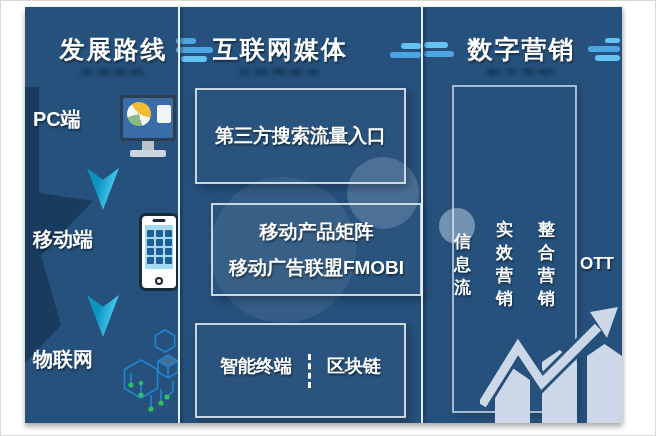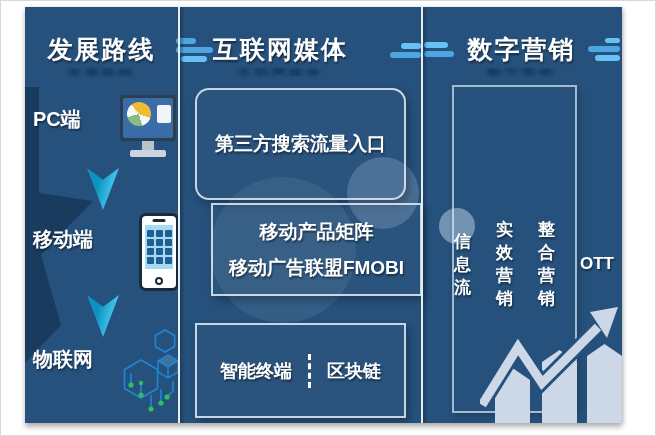--- a/index.html
+++ b/index.html
@@ -15,21 +15,21 @@
   .c2{left:322px;top:150px;width:72px;height:72px;background:rgba(215,232,246,.20);}
   .c3{left:414px;top:201px;width:36px;height:36px;background:rgba(200,220,240,.48);}
   
   .divider{position:absolute;top:0;bottom:0;width:2px;background:#e6edf3;
            box-shadow:2px 1px 3px rgba(8,24,44,.55);}
   .d1{left:153px;} .d2{left:396px;}
   
   .col-header{position:absolute;top:26px;text-align:center;color:#fff;
               font-family:"DejaVu Serif",serif;font-weight:bold;font-size:25px;letter-spacing:2px;
               text-shadow:1px 2px 2px rgba(0,0,0,.45);white-space:nowrap;}
-  .h1{left:0;width:153px;} .h2{left:153px;width:205px;} .h3{left:396px;width:201px;}
+  .h1{left:12px;width:153px;} .h2{left:153px;width:205px;} .h3{left:396px;width:201px;}
   .ghost{position:absolute;top:57px;text-align:center;color:#0a2540;opacity:.65;
          font-family:"DejaVu Serif",serif;font-weight:bold;font-size:14px;letter-spacing:3px;
          filter:blur(2px);transform:scaleY(.6);white-space:nowrap;}
   
   .bar{position:absolute;height:6px;border-radius:3px;}
   .blue{background:#4da6e2;} .lblue{background:#66c1f4;}
   
   .c1-label{position:absolute;left:8px;width:92px;text-align:left;color:#fff;font-weight:bold;
             font-size:20px;text-shadow:1px 2px 2px rgba(0,0,0,.4);}
   .chev{position:absolute;left:62px;width:32px;height:42px;
@@ -53,22 +53,22 @@
              display:grid;grid-template-columns:repeat(3,7px);grid-auto-rows:7px;gap:2px;
              justify-content:center;align-content:center;}
   .app{background:#1f5e93;border-radius:1px;}
   .ph-home{position:absolute;left:50%;bottom:3px;transform:translateX(-50%);width:8px;height:8px;
            border:2px solid #182a3c;border-radius:50%;box-sizing:border-box;background:#fff;}
   
   .box{position:absolute;left:170px;width:211px;border:2px solid rgba(222,232,241,.88);
        box-sizing:border-box;box-shadow:3px 4px 8px rgba(0,0,0,.28);background:rgba(255,255,255,.02);
        display:flex;flex-direction:column;align-items:center;justify-content:center;color:#fff;
        font-weight:bold;font-size:19px;text-shadow:1px 2px 2px rgba(0,0,0,.45);}
-  .bx1{top:81px;height:112px;border-radius:14px;} .bx2{top:196px;height:93px;line-height:36px;margin-left:16px;} .bx3{top:316px;height:95px;}
-  .bx3-row{display:flex;align-items:center;justify-content:center;gap:16px;width:100%;font-size:18px;}
+  .bx1{top:81px;height:96px;} .bx2{top:196px;height:93px;line-height:36px;margin-left:16px;} .bx3{top:316px;height:95px;}
+  .bx3-row{display:flex;align-items:flex-start;justify-content:center;gap:16px;width:100%;font-size:18px;}
   .dash-sep{height:34px;border-left:3px dashed #ffffff;width:0;}
   
   .box3col{position:absolute;left:427px;top:78px;width:125px;height:328px;
            border:2px solid rgba(214,227,239,.72);box-sizing:border-box;
            box-shadow:2px 3px 7px rgba(0,0,0,.22);
            display:flex;align-items:center;padding-top:30px;gap:25px;}
   .m-item{color:#fff;font-weight:bold;font-size:17px;text-shadow:1px 2px 2px rgba(0,0,0,.45);}
   .growth{position:absolute;left:455px;top:296px;}
 </style>
 </head>

